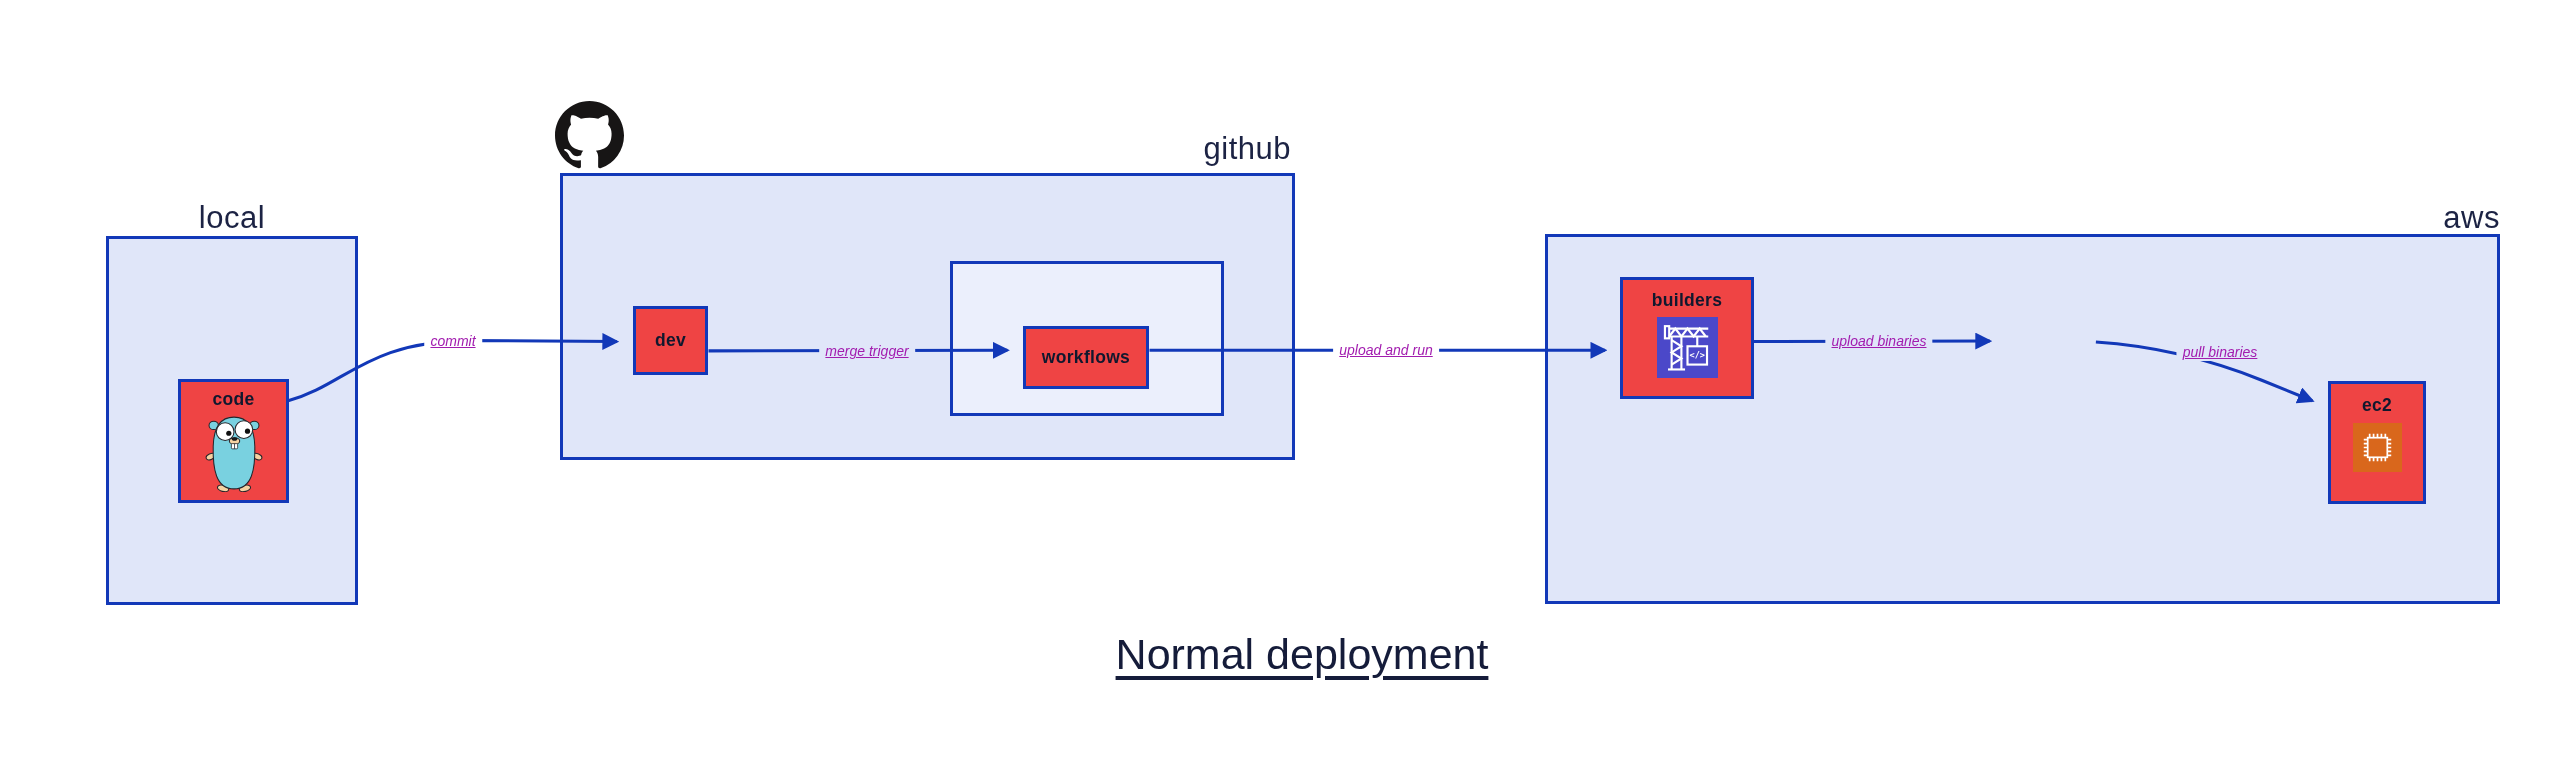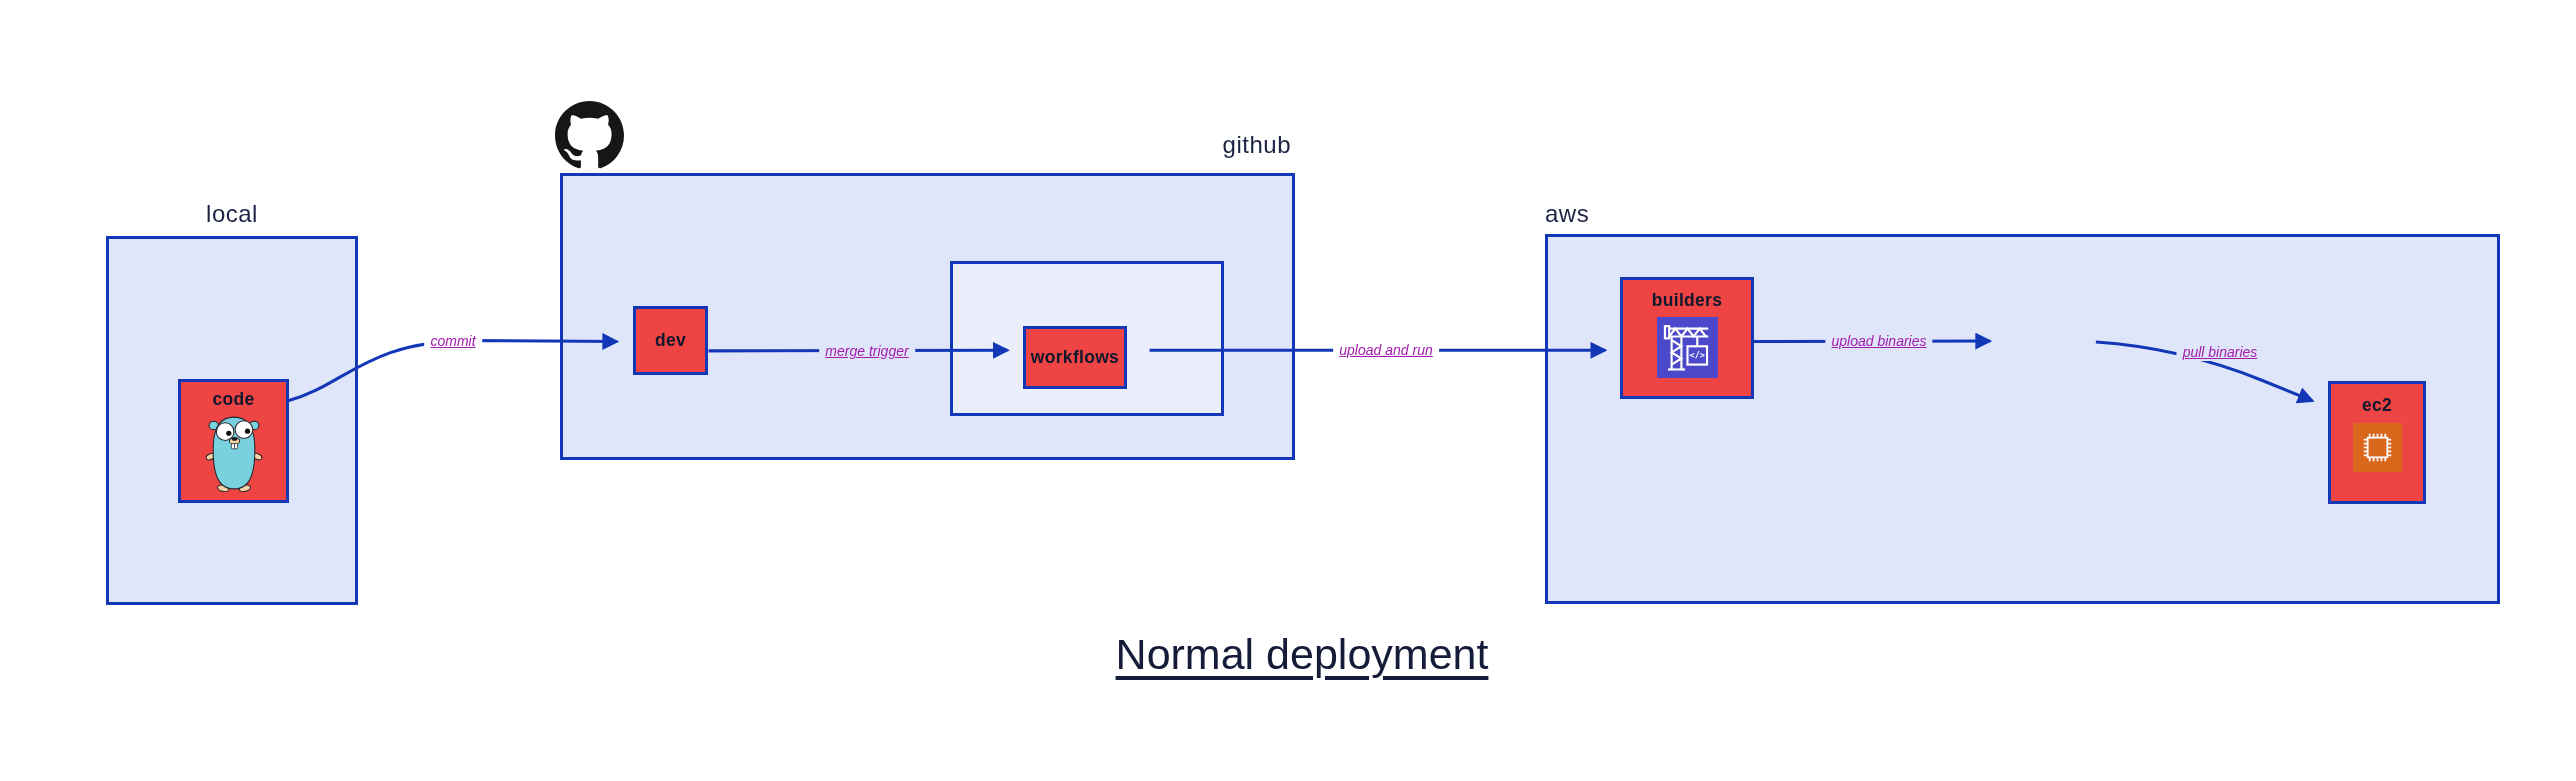--- a/index.html
+++ b/index.html
@@ -1,21 +1,21 @@
 <!DOCTYPE html>
 <html style="font-size:8.2px"><head>
 <meta charset="utf-8">
 <style>
   html,body{margin:0;padding:0;background:#ffffff;font-family:"Liberation Sans",sans-serif;}
   .canvas{position:relative;width:2604px;height:781px;background:#ffffff;overflow:hidden;}
 
   
   .container{position:absolute;box-sizing:border-box;background:#e0e6f9;border:3.6px solid #1238b8;}
   .container.inner{background:#ebeffc;border-width:3.1px;}
-  .container-label{position:absolute;font-size:24px;color:#1c2344;letter-spacing:0.5px;}
+  .container-label{position:absolute;font-size:31px;color:#1c2344;letter-spacing:0.5px;}
 
   
   .node{position:absolute;box-sizing:border-box;background:#ef4444;border:3.1px solid #1238b8;
         display:flex;flex-direction:column;align-items:center;}
   .node-label{font-size:17.5px;font-weight:bold;color:#10182e;letter-spacing:0.3px;}
   .node.center{justify-content:center;}
 
   
   svg.edges{position:absolute;left:0;top:0;pointer-events:none;}
   .edge-path{stroke:#1238b8;stroke-width:6;fill:none;}
@@ -36,21 +36,21 @@
 <body>
 
 <div class="canvas">
 
   <div class="container-label" style="left:106px;top:200px;width:252px;text-align:center;">local</div>
 
   <div class="container-label" style="left:560px;top:131px;width:731px;text-align:right;">github</div>
 
   <div class="container-label" style="left:950px;top:224px;width:274px;text-align:center;">master</div>
 
-  <div class="container-label" style="left:1545px;top:200px;width:955px;text-align:left;">aws</div>
+  <div class="container-label" style="left:1545px;top:200px;width:955px;text-align:right;">aws</div>
 
   <div class="container" style="left:106px;top:236px;width:252px;height:369px;"></div>
 
   <div class="container" style="left:560px;top:173px;width:735px;height:287px;"></div>
 
   <div class="container inner" style="left:950px;top:261px;width:274px;height:155px;"></div>
 
   <div class="container" style="left:1545px;top:234px;width:955px;height:370px;"></div>
 
   <div class="logo" style="left:555px;top:101px;width:69px;height:69px;">
@@ -79,21 +79,21 @@
         <rect x="50" y="57" width="12" height="10" rx="2" fill="#ffffff" stroke="#26262b" stroke-width="1.5"></rect>
         <line x1="56" y1="57" x2="56" y2="67" stroke="#26262b" stroke-width="1.5"></line>
       </svg>
     </span>
   </div>
 
   <div class="node center" style="left:633px;top:306px;width:75px;height:69px;text-align:right;">
     <span class="node-label">dev</span>
   </div>
 
-  <div class="node center" style="left:1023px;top:326px;width:104px;height:63px;">
+  <div class="node center" style="left:1023px;top:326px;width:126px;height:63px;">
     <span class="node-label">workflows</span>
   </div>
 
   <div class="node" style="left:1620px;top:277px;width:134px;height:122px;padding-top:10.3px;">
     <span class="node-label">builders</span>
     <span class="icon-box" style="margin-top:6.2px;">
       <svg width="61" height="61" viewBox="0 0 100 100">
         <rect x="0" y="0" width="100" height="100" fill="#4b48c9"></rect>
         <g stroke="#ffffff" stroke-width="3.5" fill="none">
           <rect x="13" y="15" width="7" height="20"></rect>

